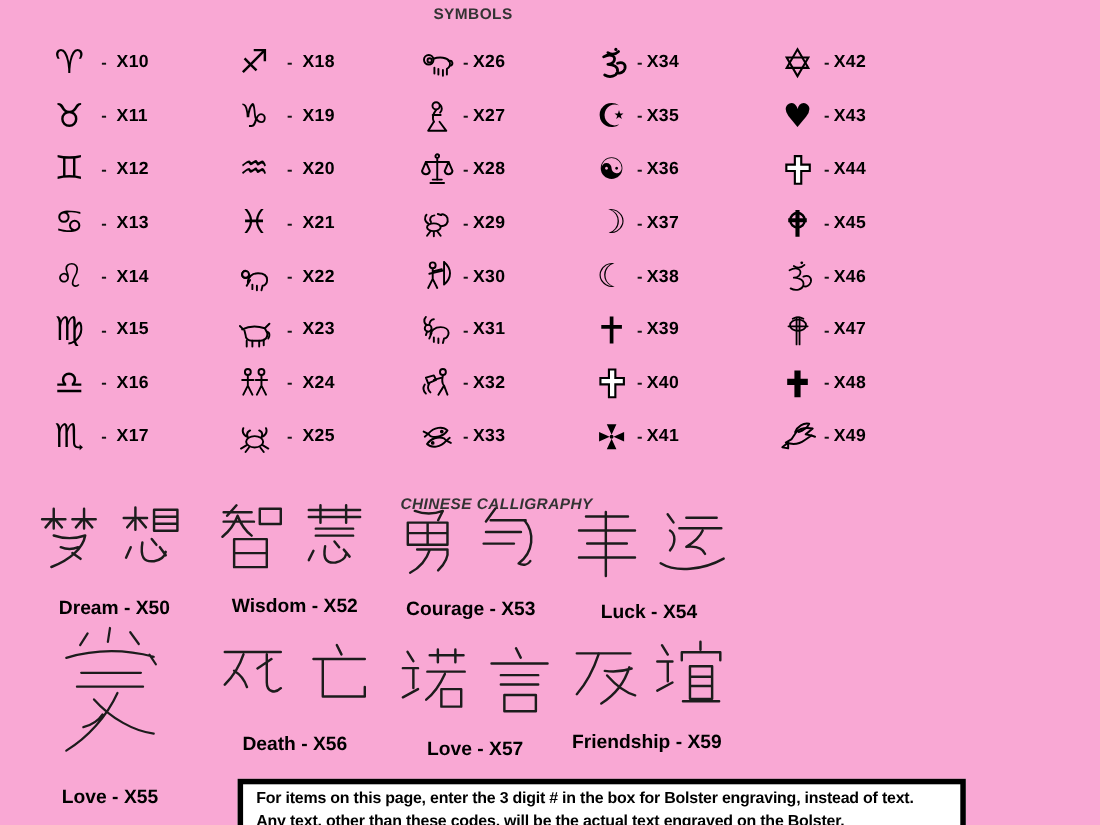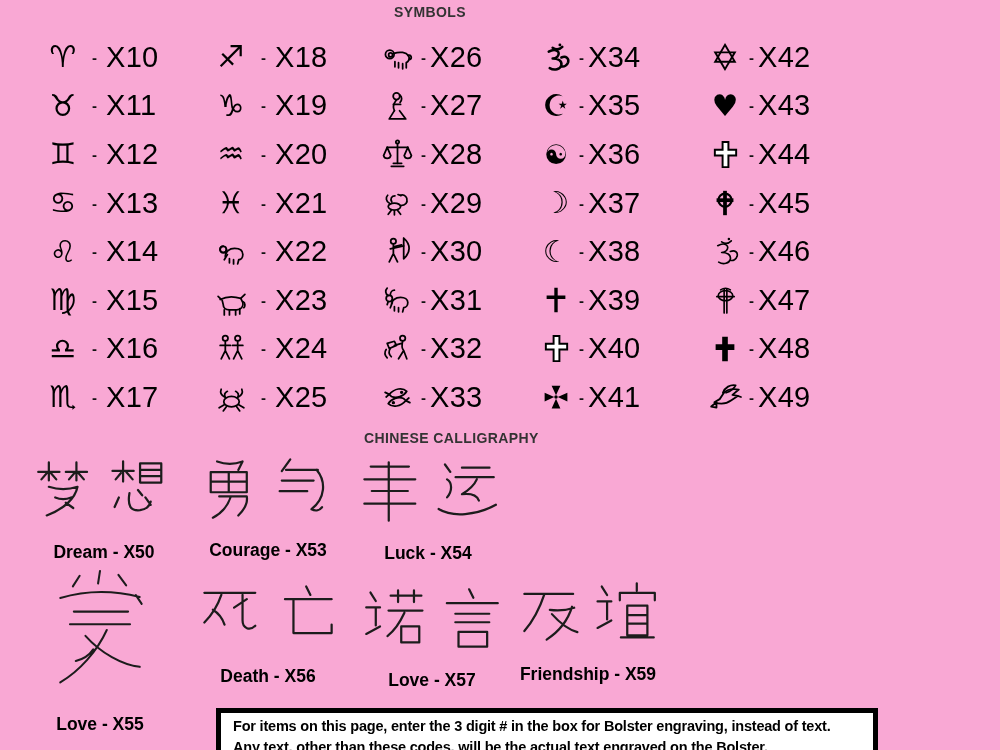--- a/index.html
+++ b/index.html
@@ -1,33 +1,33 @@
 <!DOCTYPE html>
 <html><head>
 <meta charset="utf-8">
 <style>
   html,body{margin:0;padding:0;background:#fff;}
   .page{position:relative;width:1000px;height:750px;background:#f9a8d4;overflow:hidden;
         font-family:"Liberation Sans",sans-serif;color:#000;}
   .hdr{position:absolute;font-weight:700;font-size:14px;color:#333;letter-spacing:.4px;}
   .hdr.sym{left:394px;top:4px;}
-  .hdr.cal{left:364px;top:430px;}
+  .hdr.cal{left:364px;top:450px;font-style:italic;}
   .grid{position:absolute;left:0;top:33px;width:1000px;height:392px;}
   .col{position:absolute;top:0;}
   .c1{left:38px;}  .c2{left:205px;} .c3{left:374px;} .c4{left:534px;} .c5{left:702px;}
   .srow{display:flex;align-items:center;height:48.6px;}
   .icon{display:flex;align-items:center;justify-content:center;}
   .c1 .icon{width:50px;} .c2 .icon{width:52px;} .c3 .icon{width:46px;}
   .c4 .icon{width:44px;} .c5 .icon{width:46px;}
   .g{font-family:"DejaVu Sans",sans-serif;font-weight:700;font-size:30px;line-height:1;}
   .g.sm{font-size:27px;}
   .sep{font-weight:700;font-size:15px;color:#111;}
   .c1 .sep,.c2 .sep{margin:0 9px 0 4px;}
   .c3 .sep,.c4 .sep,.c5 .sep{margin:0 4px 0 1px;}
-  .code{font-weight:400;font-size:29px;letter-spacing:.3px;}
+  .code{font-weight:700;font-size:16px;letter-spacing:.3px;}
   svg.pic{display:block;}
   .ln{fill:none;stroke:#000;stroke-width:1.7;stroke-linecap:round;stroke-linejoin:round;}
   .ln2{fill:none;stroke:#000;stroke-width:2.3;stroke-linecap:round;stroke-linejoin:round;}
   .fl{fill:#000;stroke:none;}
   .calrow{position:absolute;left:0;width:1000px;}
   .r1{top:456px;height:110px;}
   .r2{top:568px;height:170px;}
   .citem{position:absolute;transform:translateX(-50%);text-align:center;}
   .r1 .citem:nth-of-type(1){left:104px;top:2px;}
   .r1 .citem:nth-of-type(2){left:268px;top:0;}
@@ -537,20 +537,35 @@
                 <path d="M2 12h20M12 3v19M5 20l5-6M21 20l-6-7"></path>
                 <path d="M28 5h20v18h-20zM28 11h20M28 17h20"></path>
                 <path d="M8 37l-4 9M18 33c-2 12 1 17 10 16c6-1 9-4 10-8M33 37l5 7M26 30l4 5"></path>
               </g>
             </g>
           </svg></span>
         <div class="clabel">Dream - X50</div>
       </div>
 
 
+      <div class="citem">
+        <span class="cart" title="智慧"><svg class="pic" width="140" height="64" viewBox="0 0 132 60">
+            <g class="hz">
+              <path d="M5 9h24M16 3l-8 9M5 17h26M17 12c-3 8-8 14-13 18M17 12c3 8 8 14 12 17"></path>
+              <path d="M36 6h18v13h-18z"></path>
+              <path d="M14 32h28v24h-28zM14 44h28"></path>
+              <g transform="translate(72,0)">
+                <path d="M16 3v15M38 3v15M6 7h44M6 13h44"></path>
+                <path d="M12 23h32M12 29h32"></path>
+                <path d="M10 42l-4 8M20 38c-2 11 1 15 9 14c5-1 8-3 9-7M36 41l5 6M28 34l4 5"></path>
+              </g>
+            </g>
+          </svg></span>
+        <div class="clabel">Wisdom - X52</div>
+      </div>
 
       <div class="citem">
         <span class="cart" title="勇气"><svg class="pic" width="140" height="64" viewBox="0 0 132 60">
             <g class="hz">
               <path d="M18 5c8 3 16 3 24 0l-4 8"></path>
               <path d="M12 15h34v19h-34zM12 24h34M29 15v19"></path>
               <path d="M20 38h26c1 6-3 13-8 18M31 38c-3 9-9 16-17 20"></path>
               <g transform="translate(72,0)">
                 <path d="M15 3l-8 11M11 13h30M7 23h30M5 33h26"></path>
                 <path d="M40 13c9 11 8 27-5 37c4 2 8 1 10-2"></path>

